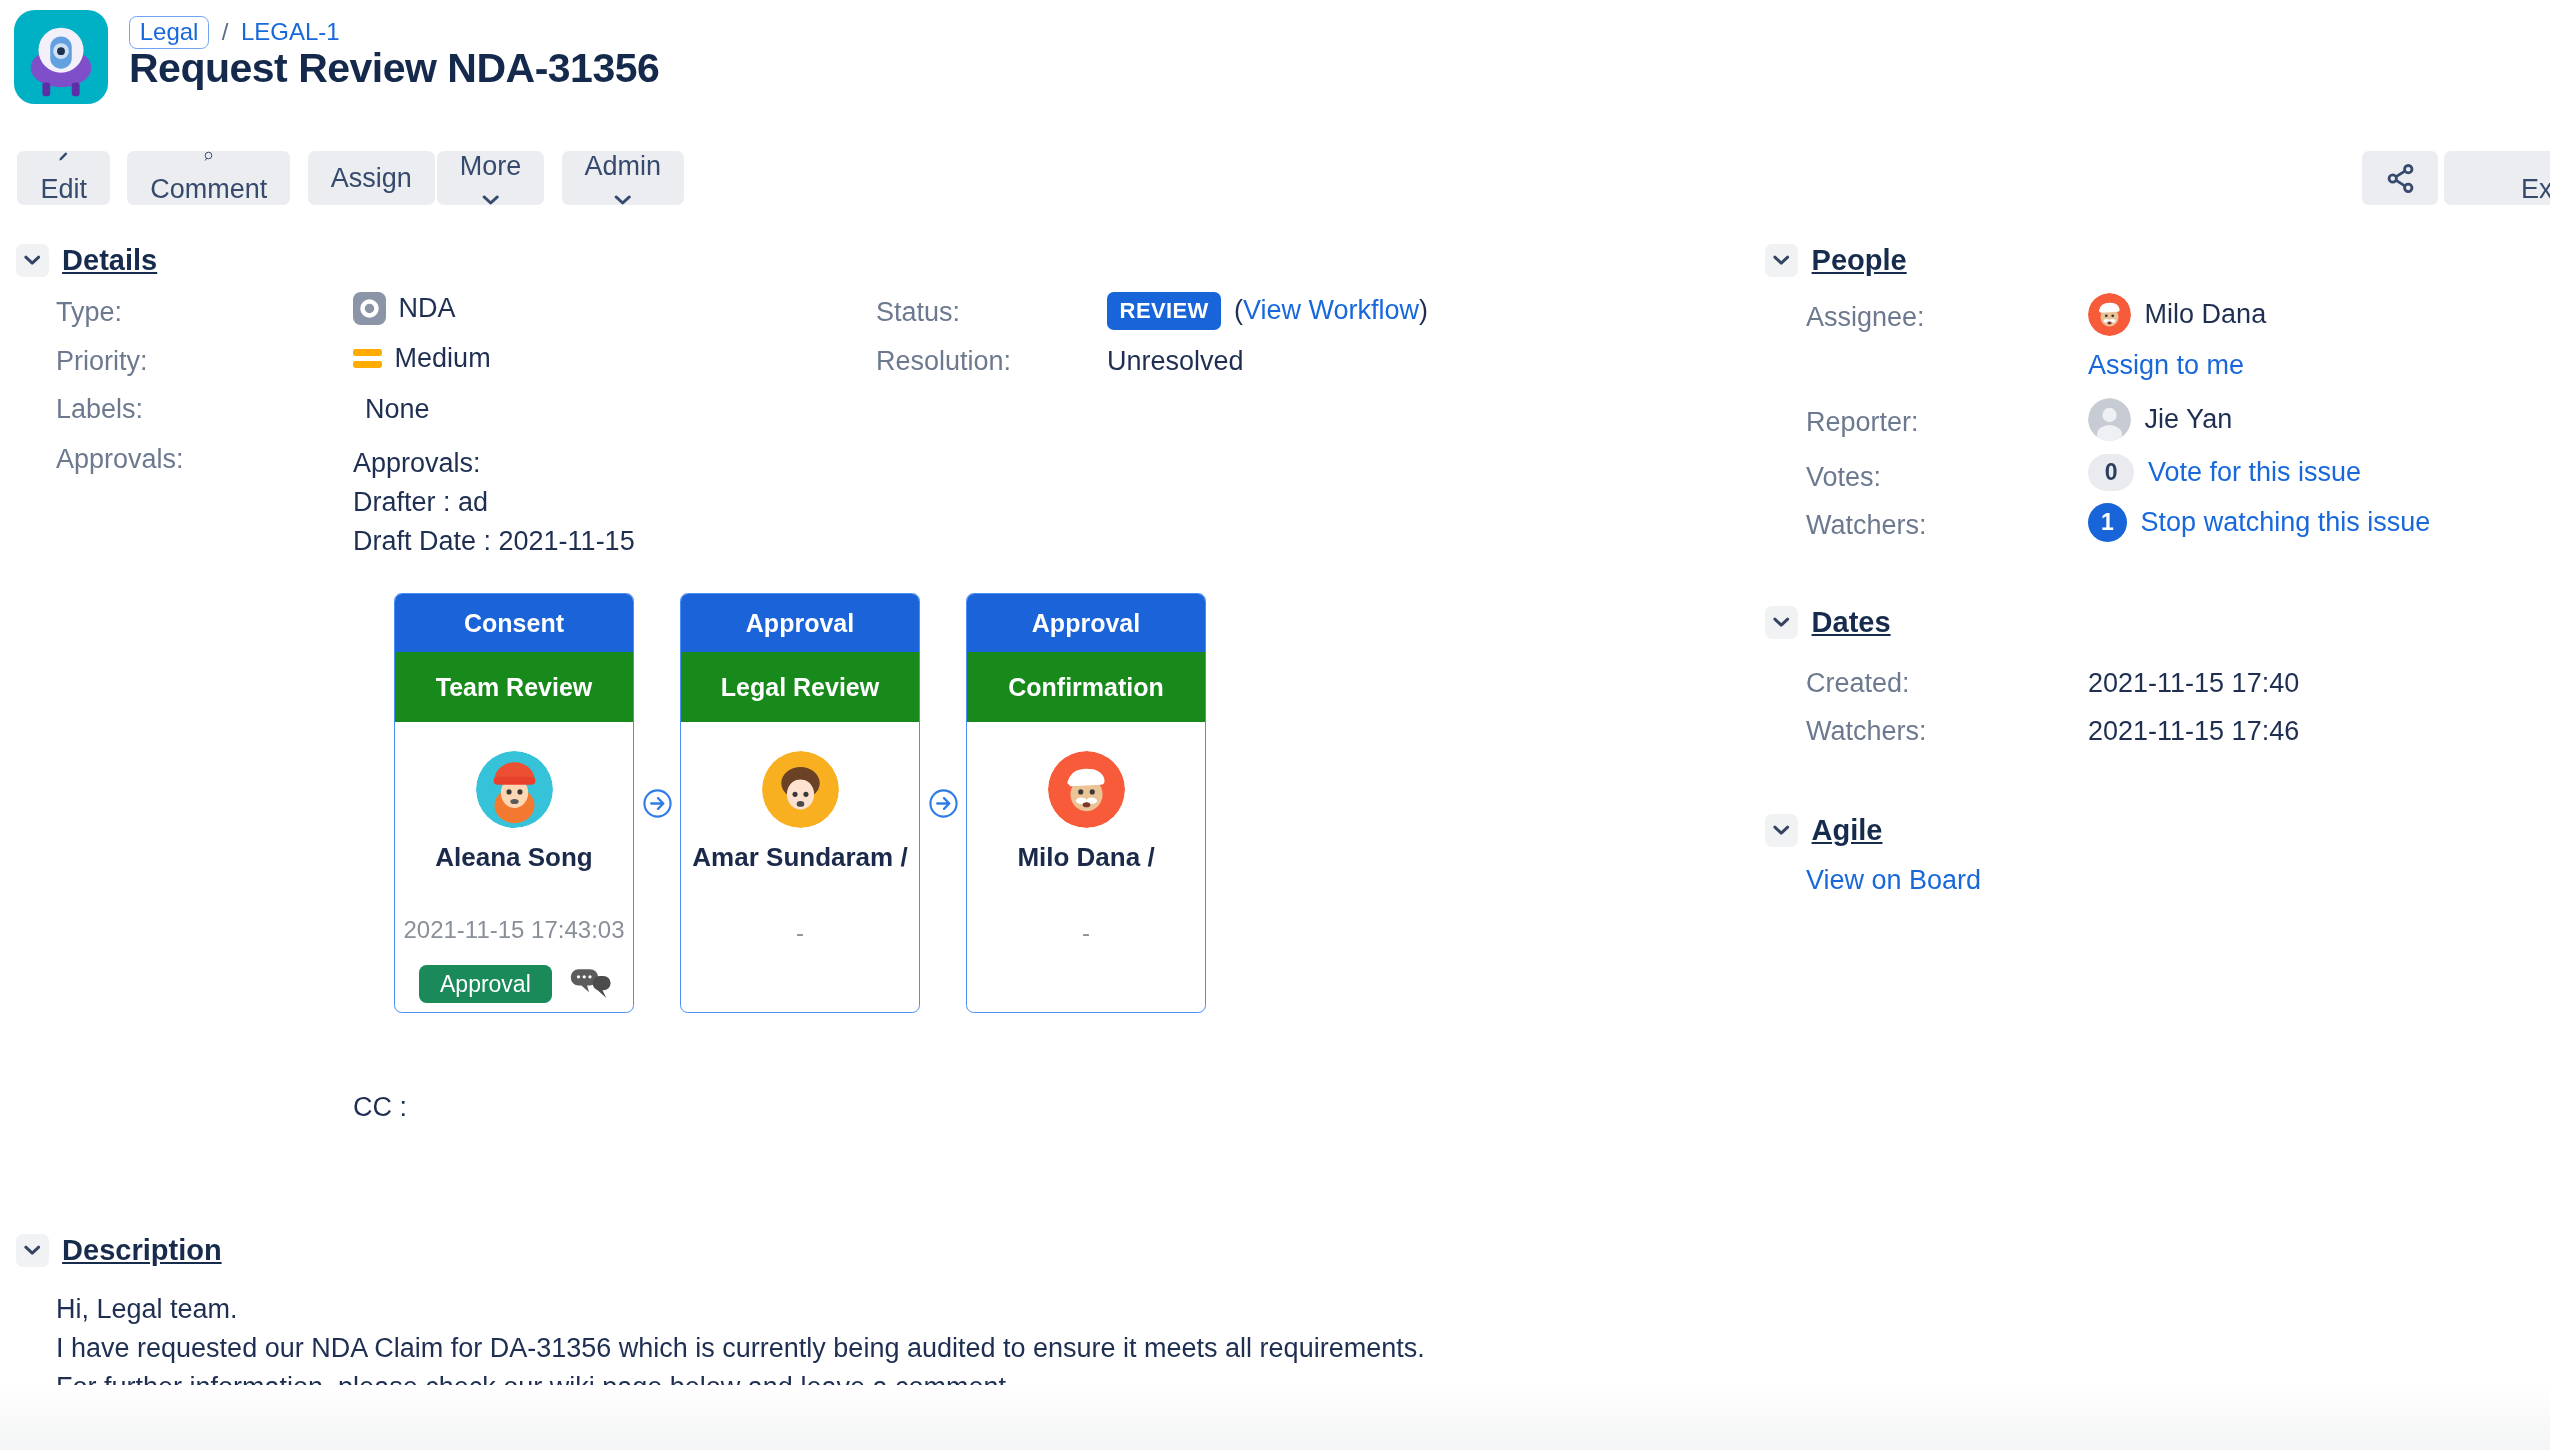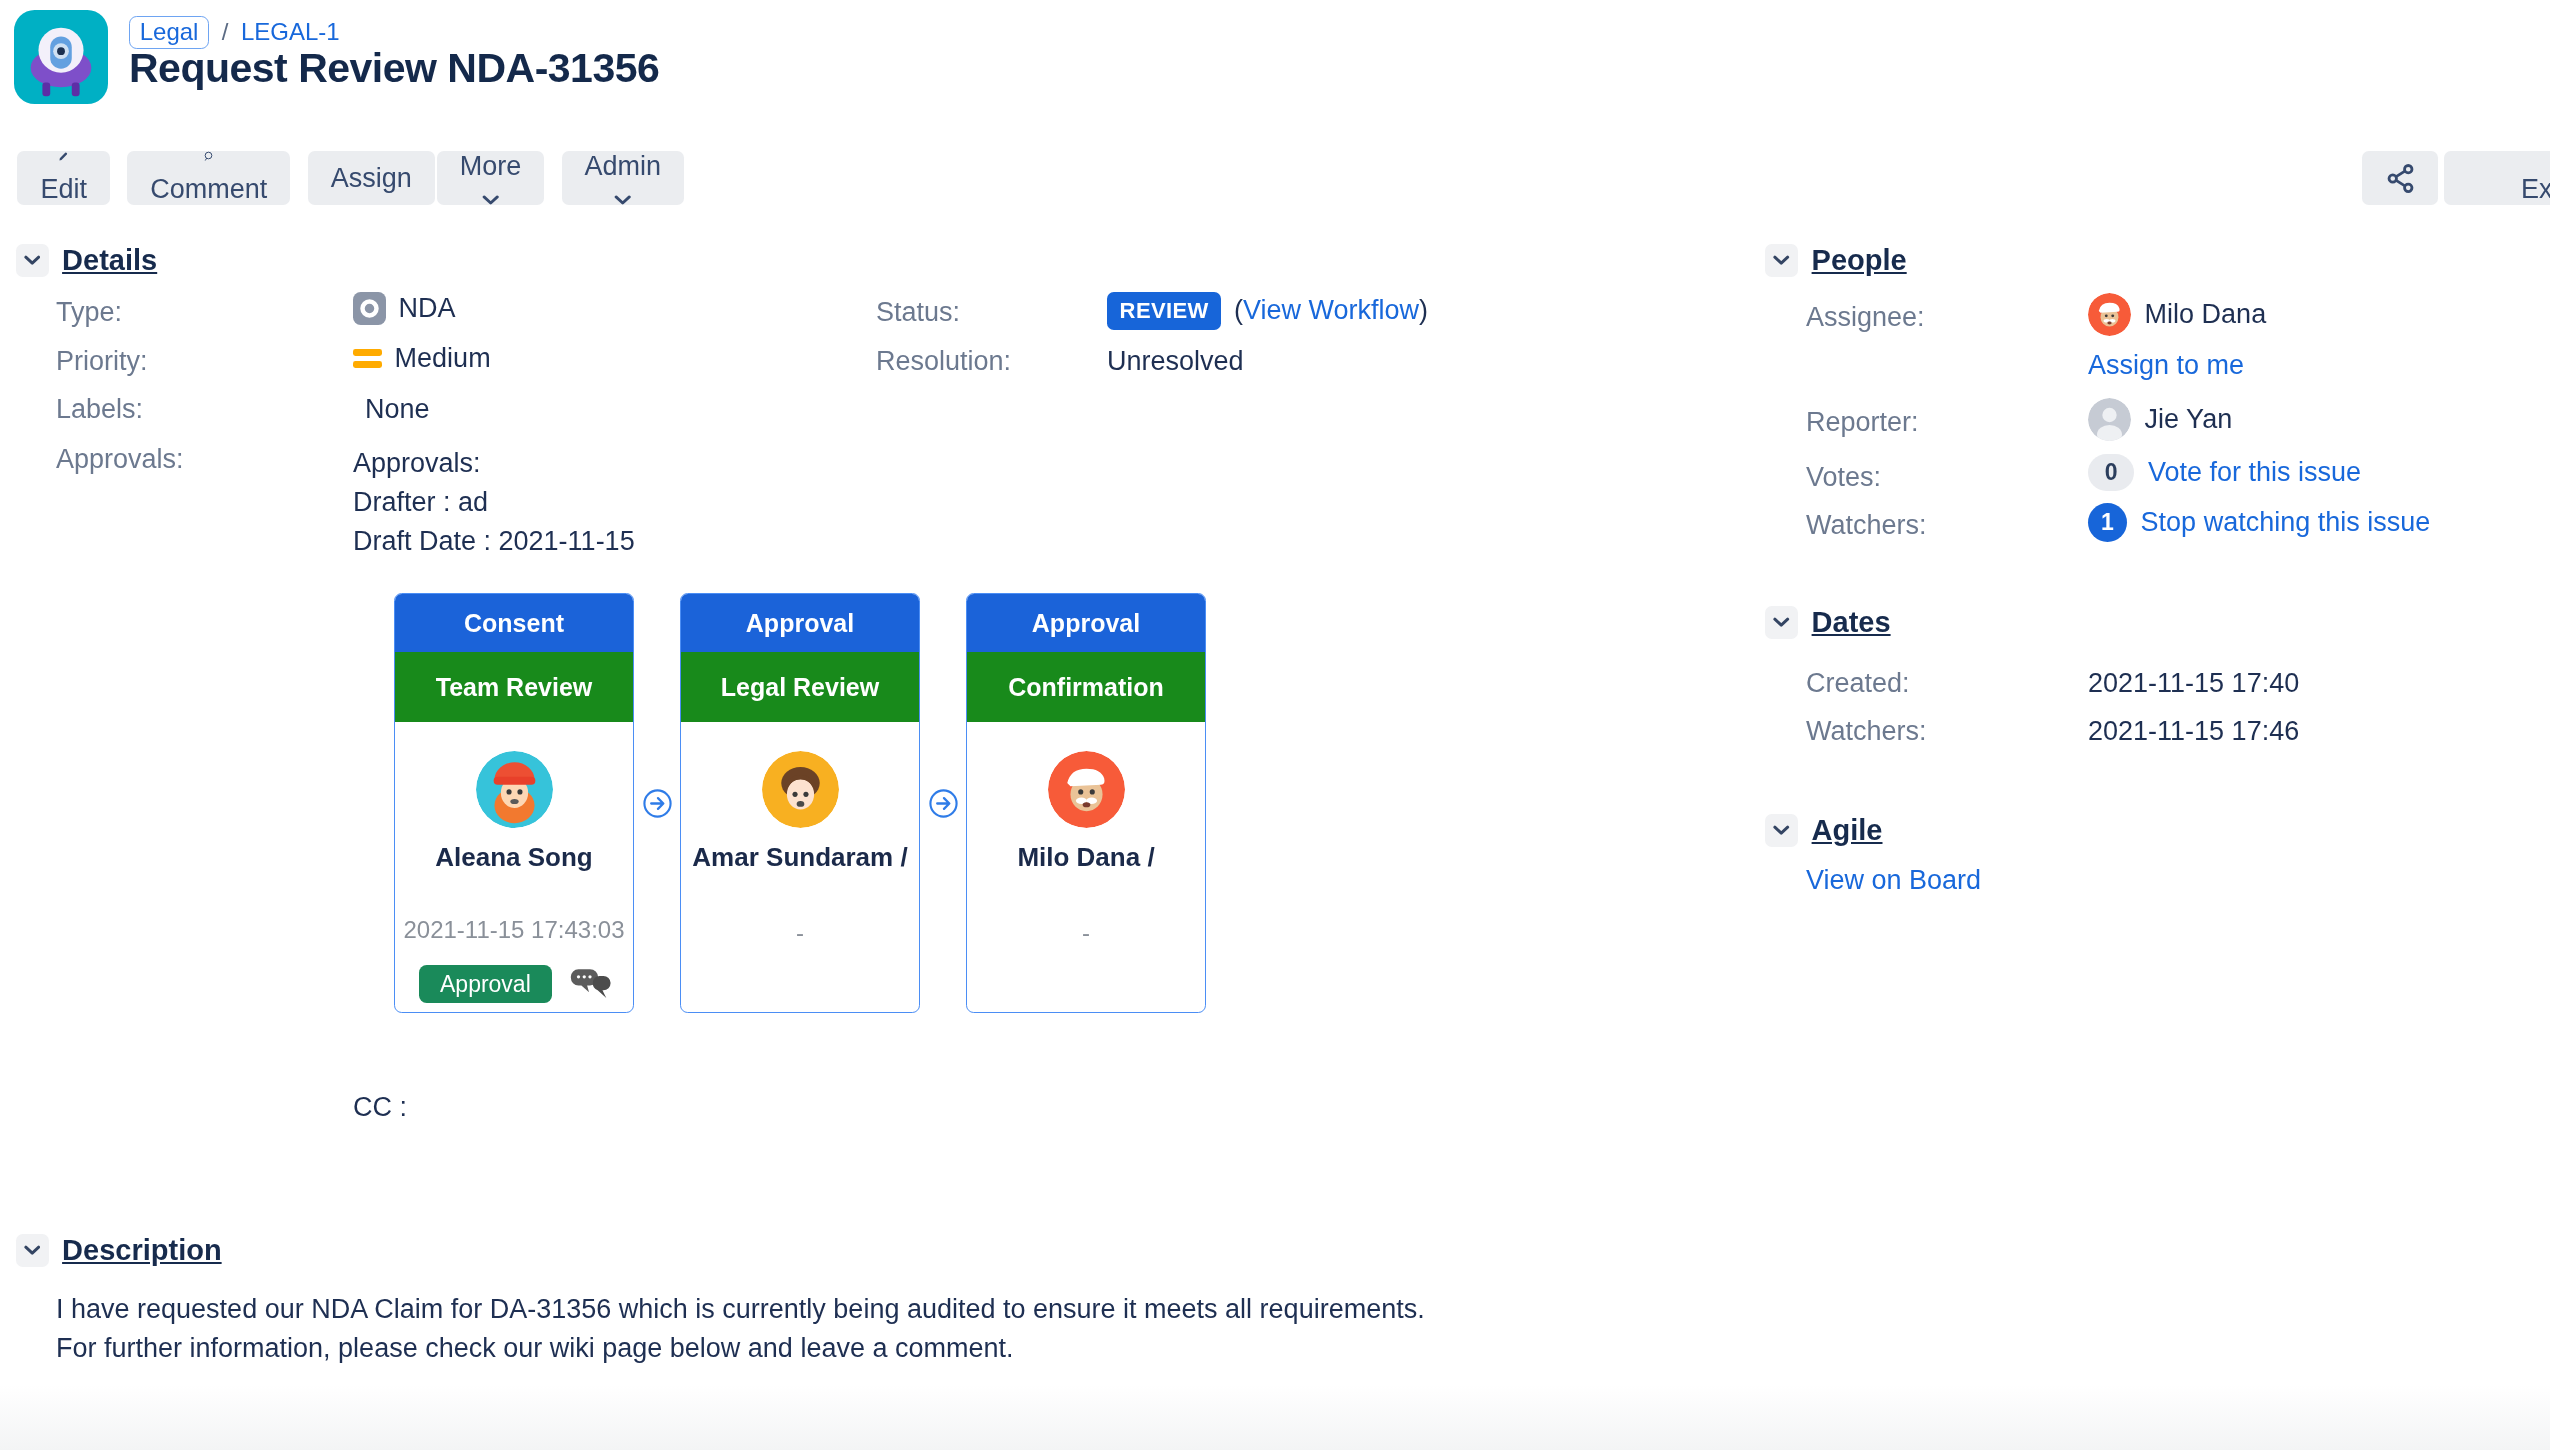--- a/index.html
+++ b/index.html
@@ -273,20 +273,21 @@
 
 <div class="abs sechead" style="left:15.5px;top:1234px;">
   <span class="chevbox">
     <svg width="16.5" height="10.7" viewBox="0 0 18 11">
       <polyline points="2,2 9,8.5 16,2" fill="none" stroke="#344563" stroke-width="3.2" stroke-linecap="round" stroke-linejoin="round"></polyline>
     </svg>
   </span>
   <span class="sechead-text">Description</span>
 </div>
 <div class="abs desc-lines" style="left:56px;top:1290px;">
+  <div>Hi, Legal team.</div>
   <div>I have requested our NDA Claim for DA-31356 which is currently being audited to ensure it meets all requirements.</div>
   <div>For further information, please check our wiki page below and leave a comment.</div>
 </div>
 
 <div class="abs sechead" style="left:1765px;top:244px;">
   <span class="chevbox">
     <svg width="16.5" height="10.7" viewBox="0 0 18 11">
       <polyline points="2,2 9,8.5 16,2" fill="none" stroke="#344563" stroke-width="3.2" stroke-linecap="round" stroke-linejoin="round"></polyline>
     </svg>
   </span>

